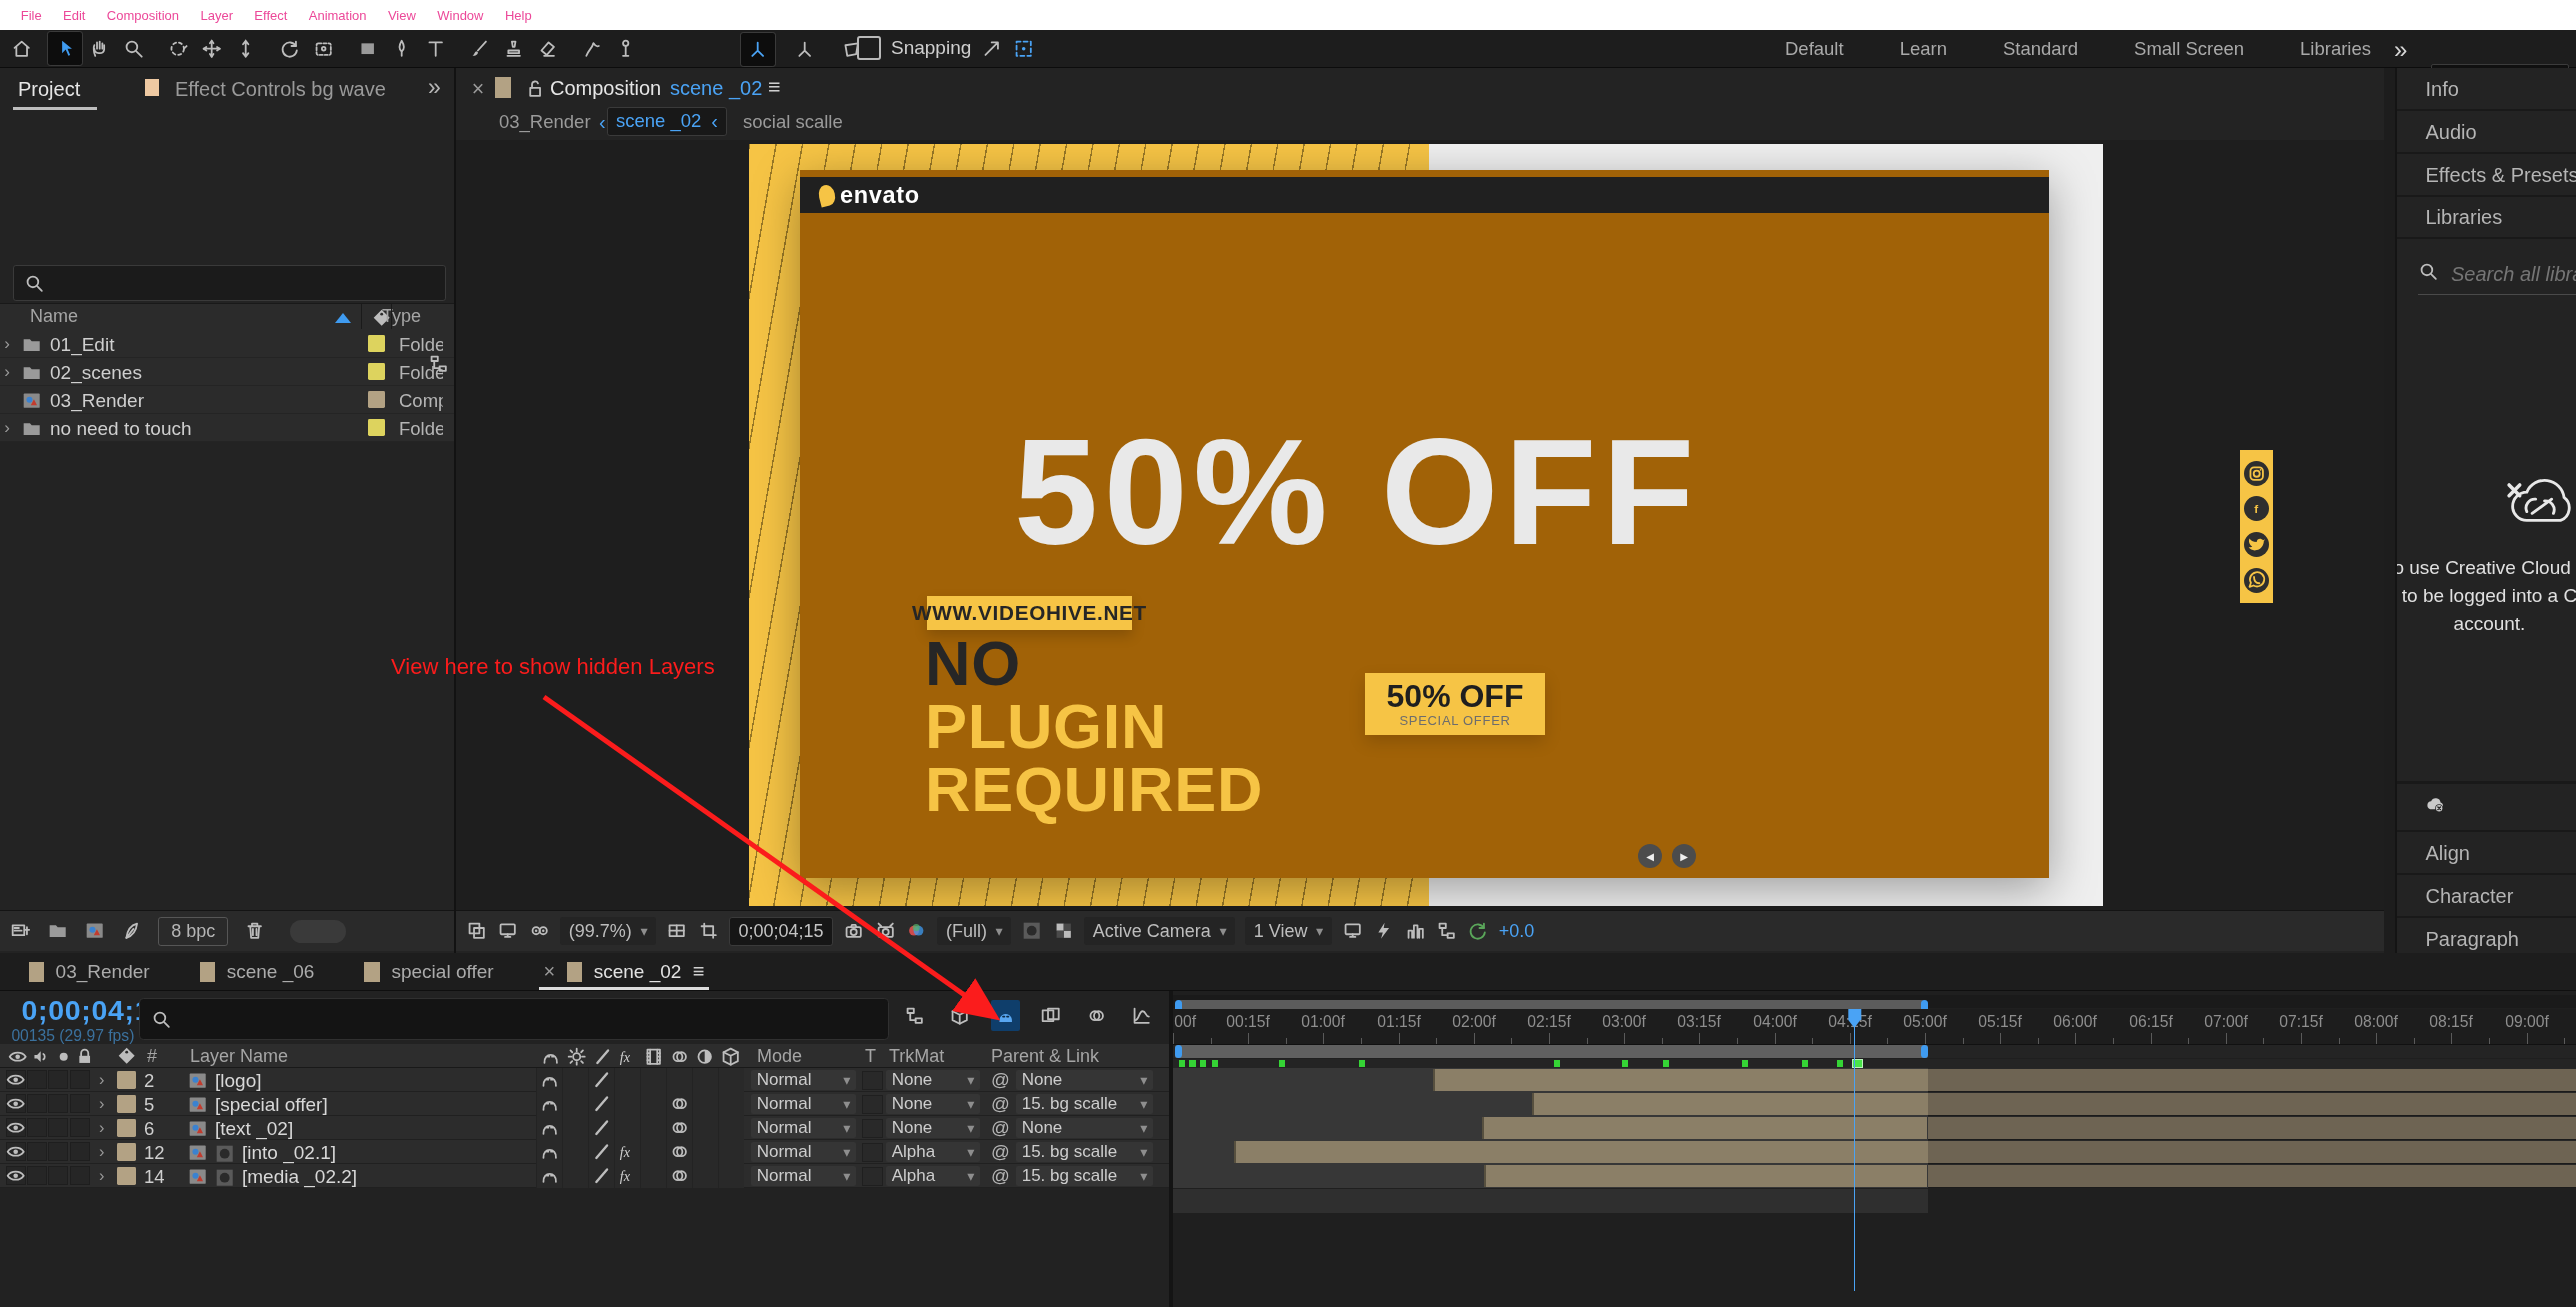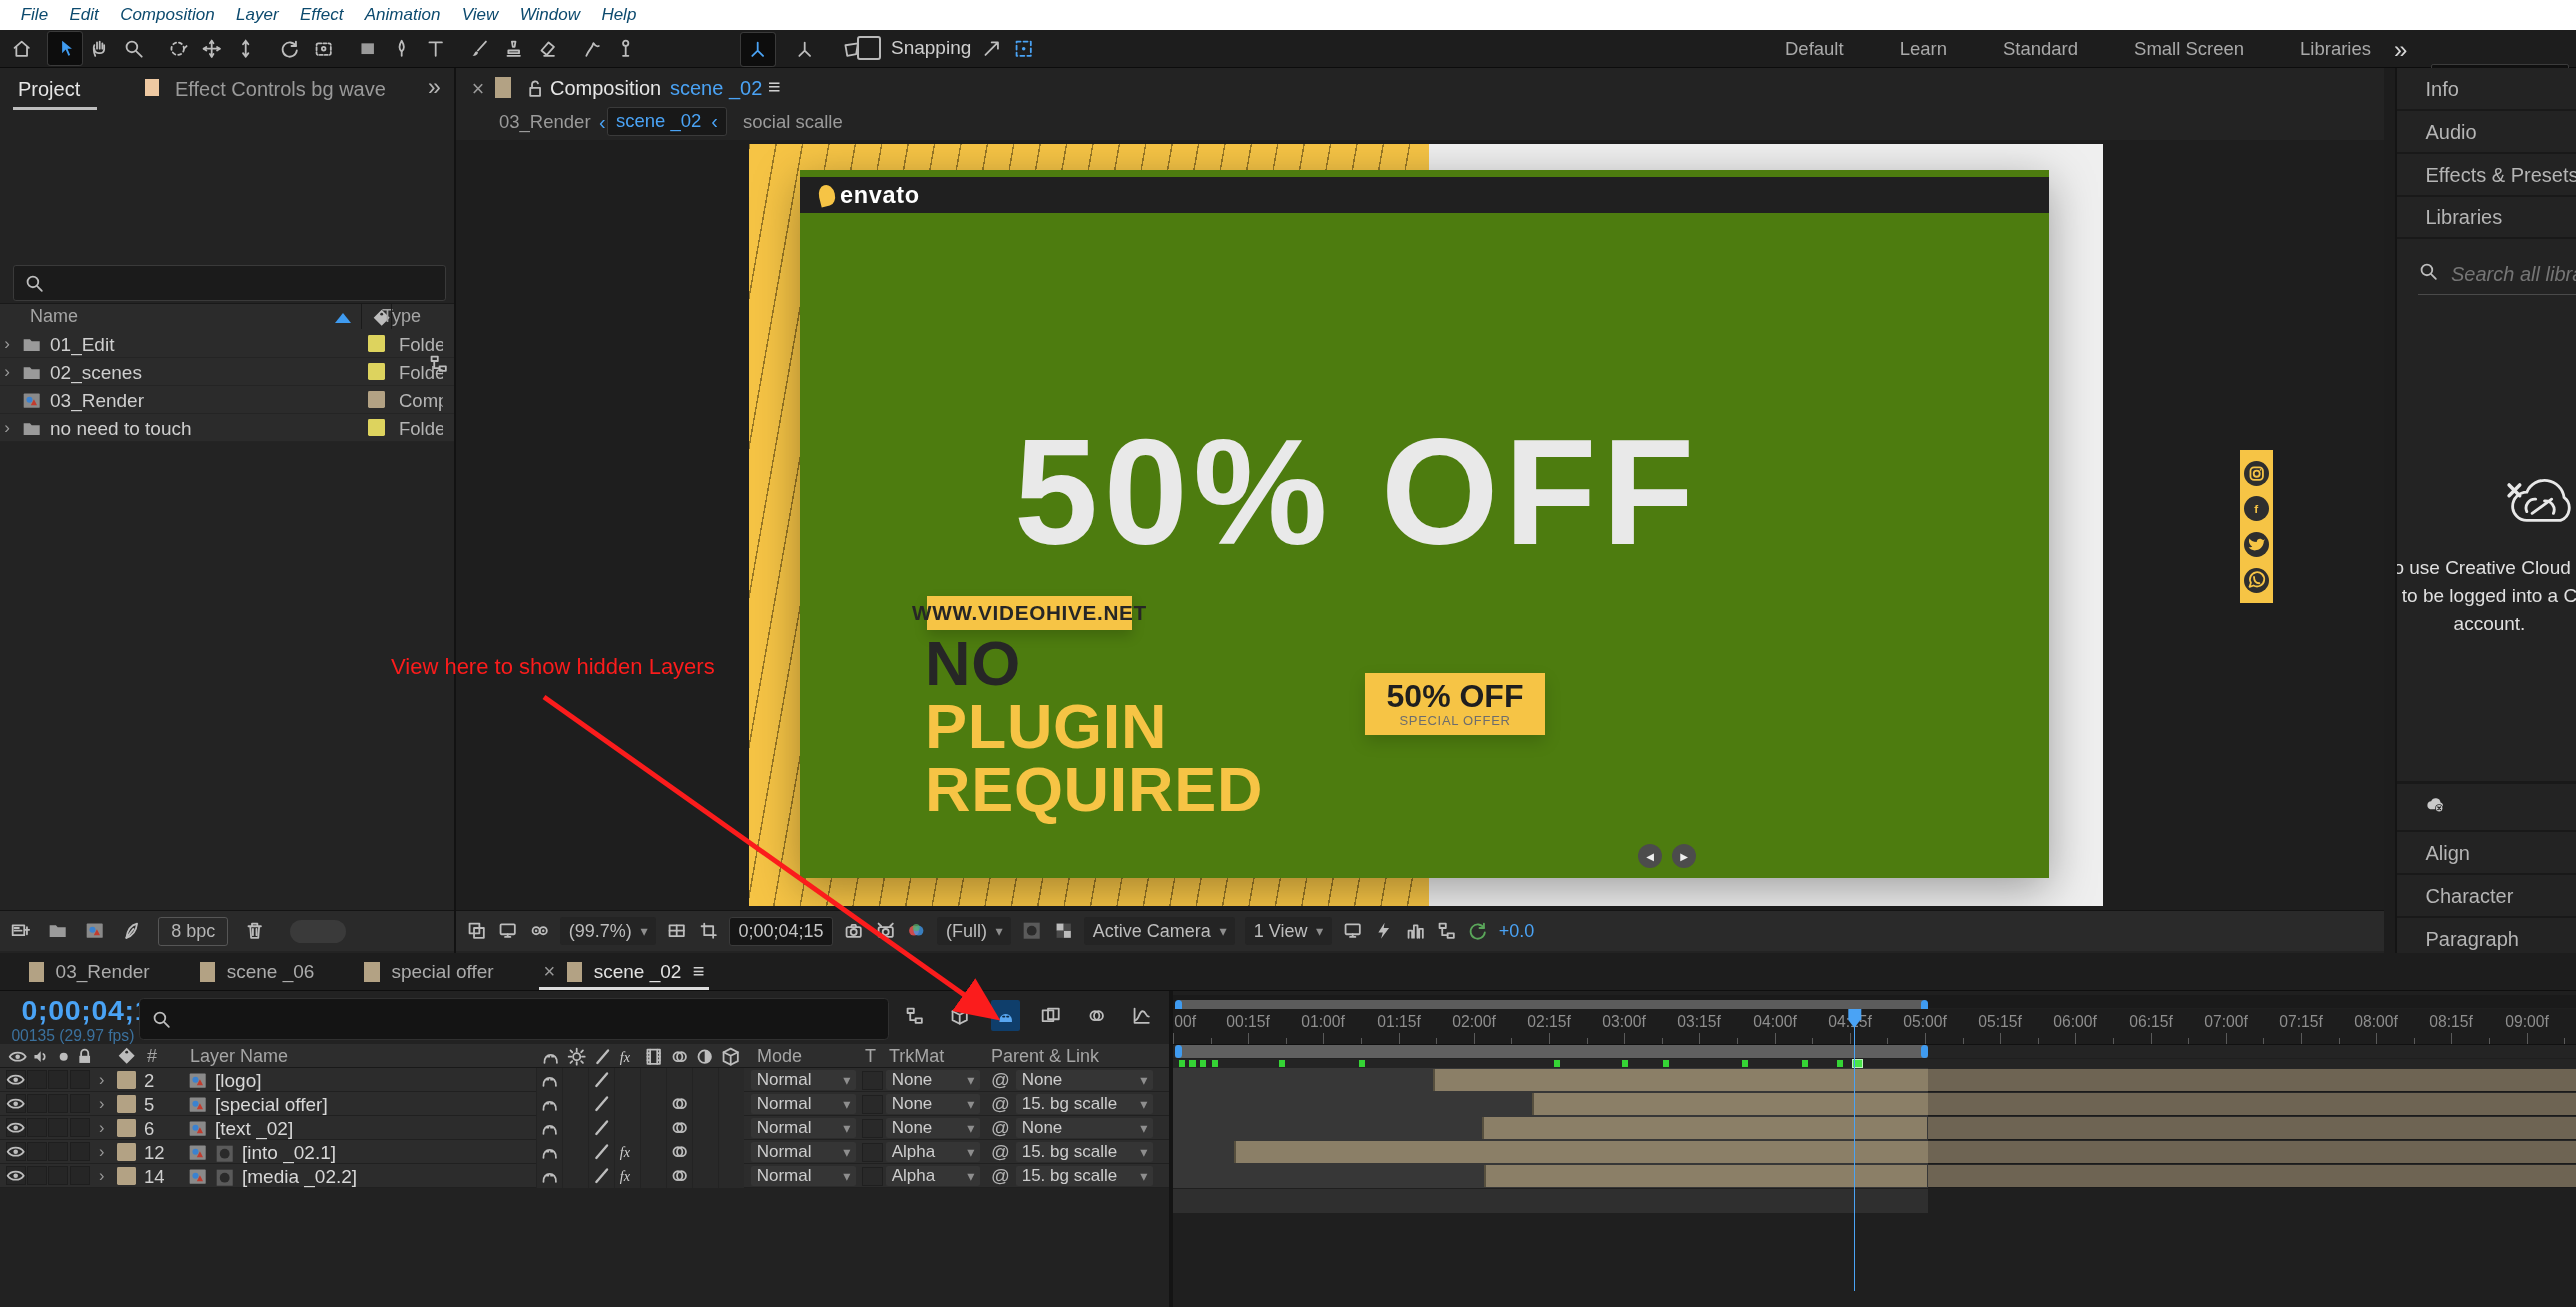--- a/index.html
+++ b/index.html
@@ -6,21 +6,21 @@
   #app{position:relative;width:2576px;height:1307px;overflow:hidden;background:#1d1d1d;
        font-family:"Liberation Sans",sans-serif;-webkit-font-smoothing:antialiased;color:#c5c5c5;}
   .abs{position:absolute;}
   svg{display:block;}
   .icon24{width:21.4px;height:21.4px;}
   .icon24 path,.icon24 circle,.icon24 rect{vector-effect:non-scaling-stroke;}
 
   
   #menubar{left:0;top:0;width:2576px;height:30px;background:#ffffff;display:flex;align-items:center;
            padding-left:10px;box-sizing:border-box;gap:0;}
-  .menu-item{font-size:17px;color:#0c4a6e;padding:0 10.7px;white-space:nowrap;font-style:italic;}
+  .menu-item{font-size:13px;color:#ec4899;padding:0 10.7px;white-space:nowrap;}
 
   
   #toolbar{left:0;top:30px;width:2576px;height:38px;background:#1d1d1d;border-bottom:1.4px solid #0c0c0c;box-sizing:border-box;}
   #tools{position:absolute;left:4.3px;top:1.4px;height:34px;display:flex;align-items:center;}
   .tool{width:34px;height:33px;display:flex;align-items:center;justify-content:center;border-radius:2.1px;}
   .tool.active{background:#0d0d0d;outline:0.7px solid #3a3a3a;}
   .tool.gap{margin-left:10px;}
   #axis-group{position:absolute;left:741px;top:2.9px;display:flex;gap:13px;align-items:center;}
   #snap-group{position:absolute;left:857px;top:2.9px;display:flex;gap:10px;align-items:center;height:31px;}
   #snap-check{width:20px;height:20px;border:2.1px solid #b9b9b9;border-radius:2.9px;background:transparent;}
@@ -67,21 +67,21 @@
   #comp-menu{left:312px;top:7.1px;font-size:21.4px;color:#cfcfcf;}
   #comp-crumbs{left:0;top:43px;width:1928px;height:30px;font-size:18.5px;color:#9a9a9a;}
   .crumb-sep{color:#4aa3f5;font-size:20px;}
   #crumb-box{position:absolute;left:151px;top:-4.3px;width:118px;height:27px;background:#181818;border:0.7px solid #3a3a3a;border-radius:2.9px;
              display:flex;align-items:center;justify-content:center;gap:10px;}
   #crumb-box span{color:#4aa3f5;}
   #viewer{left:0;top:72px;width:1928px;height:770px;background:#1e1e1e;overflow:hidden;}
   #comp-bg{position:absolute;left:293px;top:4.3px;width:1354px;height:762px;background:#efefef;}
   #yellow-band{position:absolute;left:0px;top:0px;width:680px;height:762px;background:#f6c445;
     background-image:repeating-linear-gradient(100deg, rgba(74,56,13,0.55) 0 1.4px, transparent 1.4px 26px);}
-  #card{position:absolute;left:51px;top:26px;width:1249px;height:708px;background:#4d7c0f;box-shadow:0 11.4px 43px rgba(0,0,0,0.35);}
+  #card{position:absolute;left:51px;top:26px;width:1249px;height:708px;background:#a16207;box-shadow:0 11.4px 43px rgba(0,0,0,0.35);}
   #card-header{position:absolute;left:0;top:7.1px;width:100%;height:36px;background:#202020;display:flex;align-items:center;padding-left:18.5px;box-sizing:border-box;gap:5.7px;}
   #envato-leaf{width:15.7px;height:21.4px;background:#f6c445;border-radius:50% 50% 50% 0;transform:rotate(-14deg);}
   #envato-name{color:#ffffff;font-size:23.5px;font-weight:bold;letter-spacing:0.7px;}
   #watermark{position:absolute;left:214px;top:235px;font-size:151px;font-weight:800;color:#e9e9e9;letter-spacing:5.7px;white-space:nowrap;}
   #url-badge{position:absolute;left:127px;top:426px;width:205px;height:34px;background:#f6c445;box-shadow:0 5.7px 13px rgba(0,0,0,0.18);
              display:flex;align-items:center;justify-content:center;font-size:20.7px;font-weight:bold;color:#262626;letter-spacing:0.7px;}
   #headline{position:absolute;left:125px;top:462px;font-size:63px;font-weight:800;line-height:63px;letter-spacing:0.7px;}
   #headline .h-dark{color:#262626;}
   #headline .h-yellow{color:#f6c445;}
   #offer-badge{position:absolute;left:565px;top:503px;width:180px;height:62px;background:#f6c445;box-shadow:0 7.1px 15.7px rgba(0,0,0,0.15);

